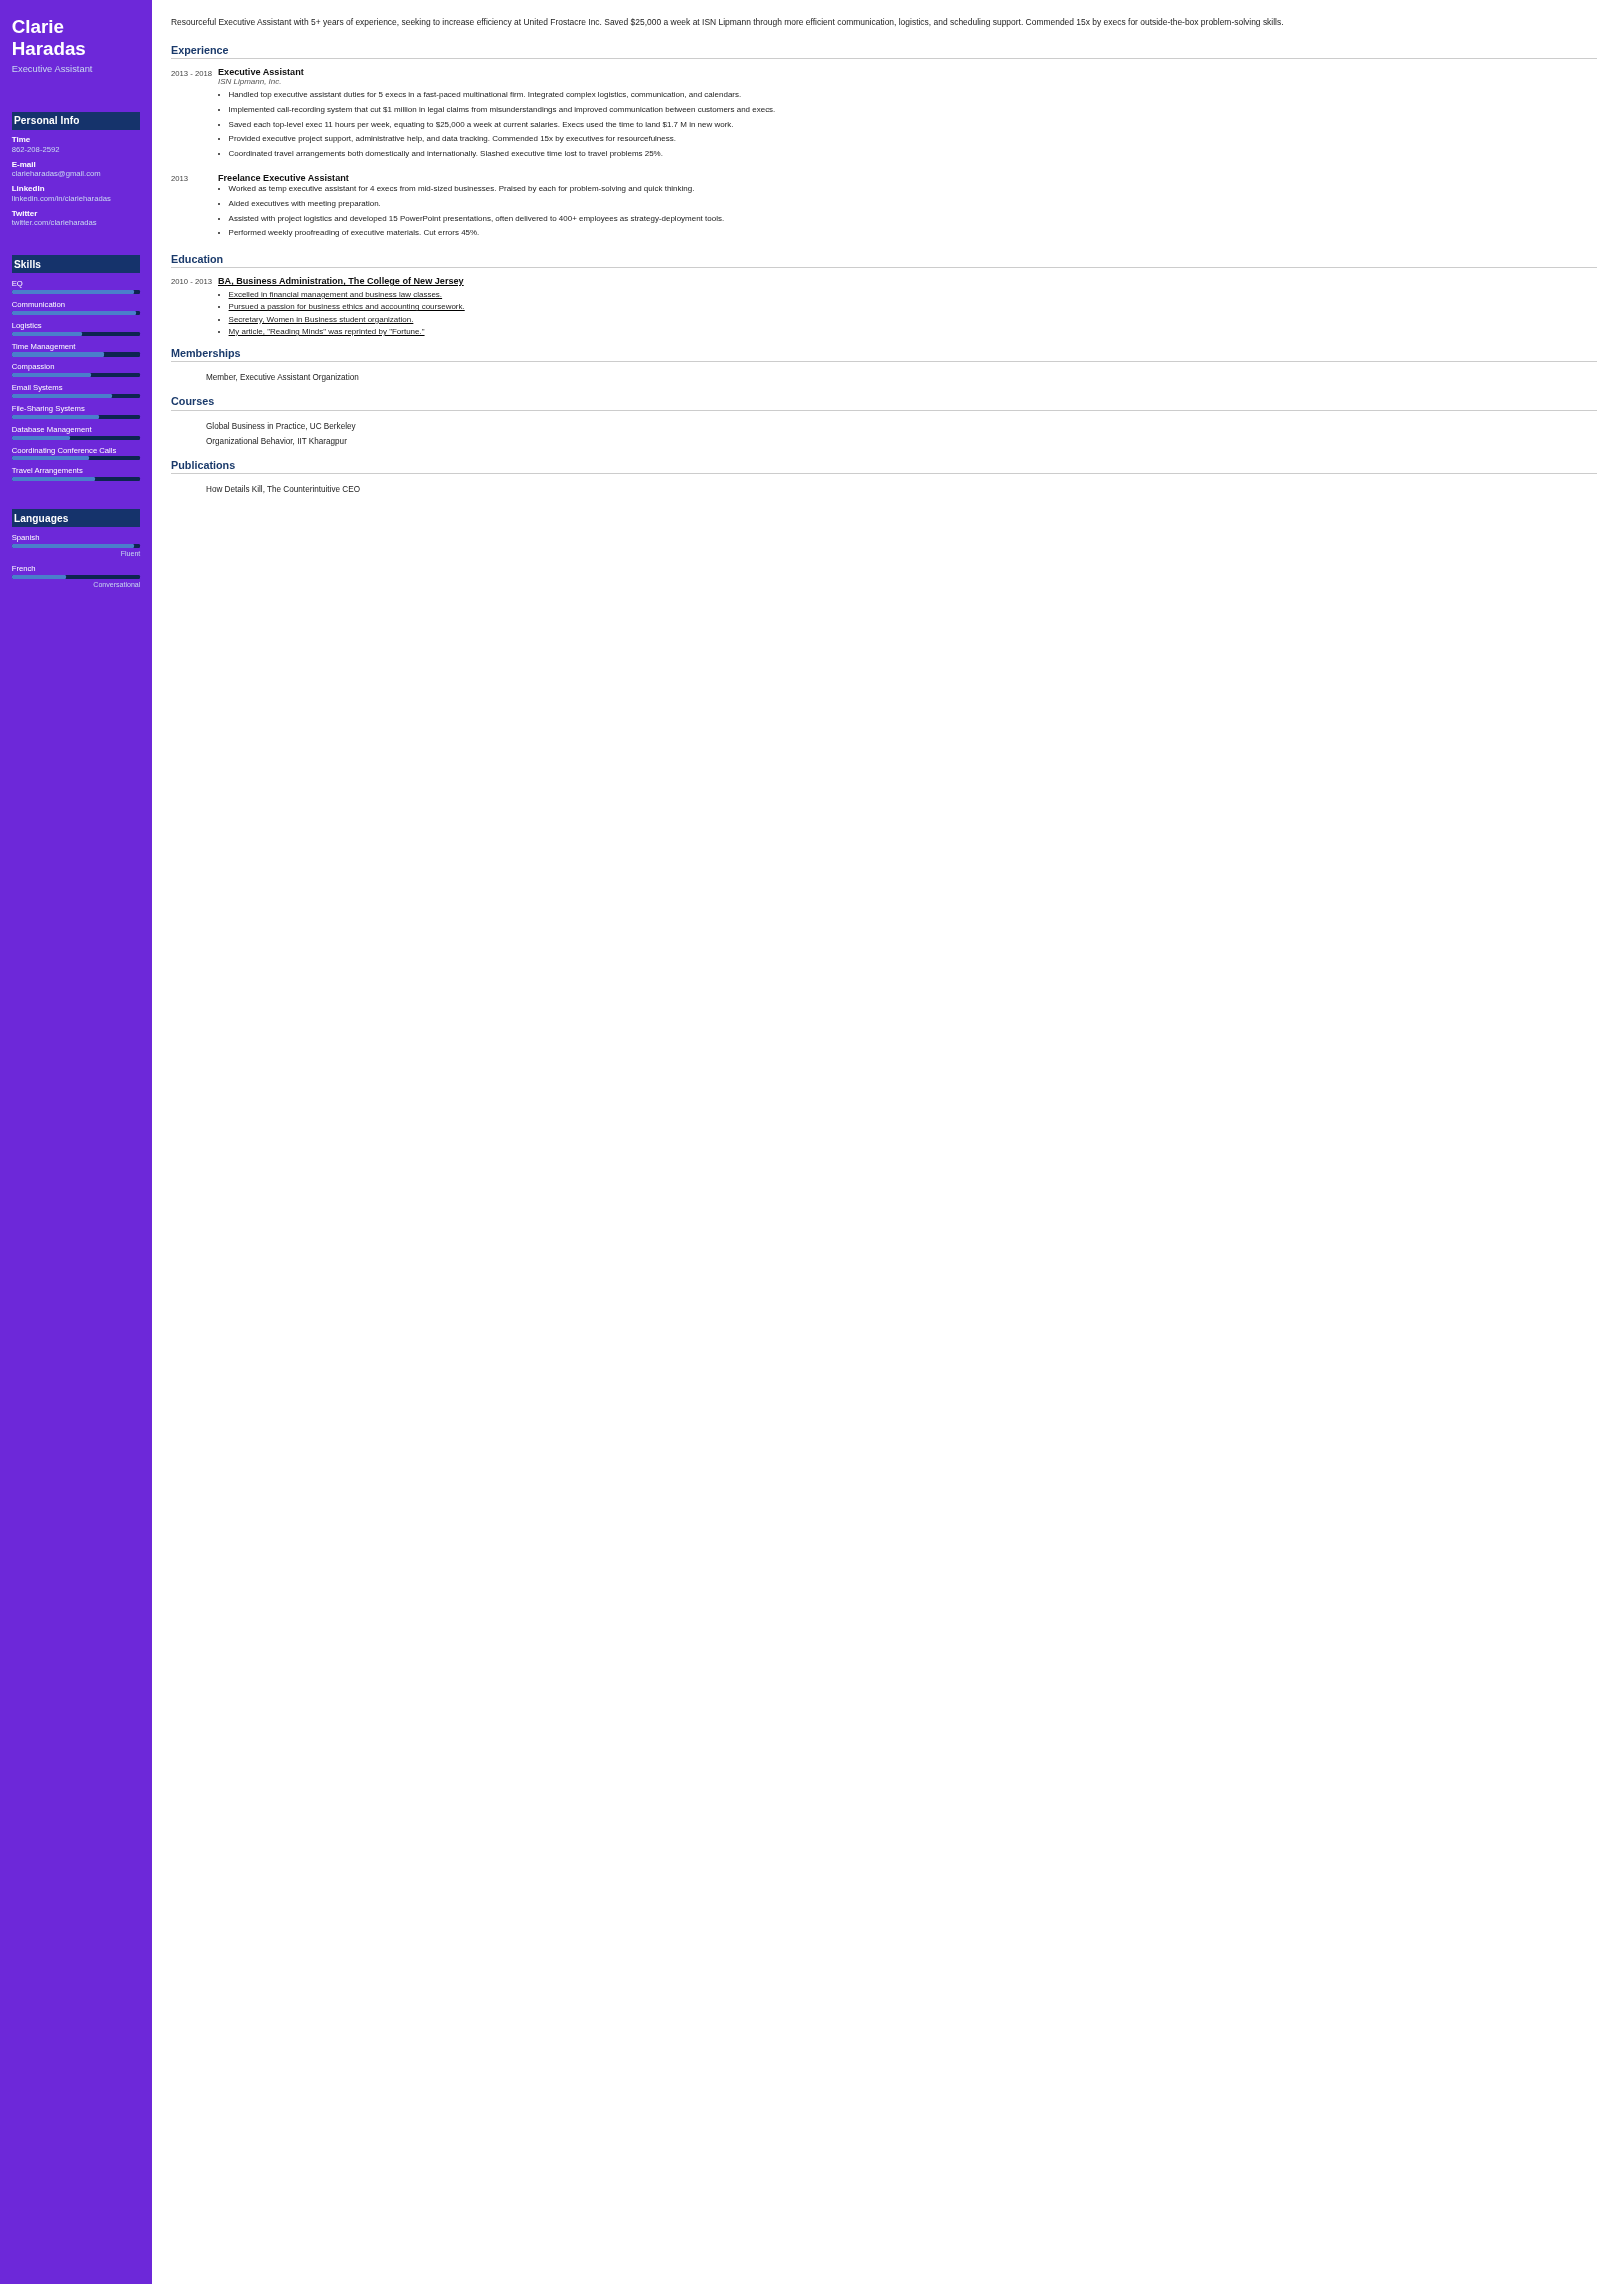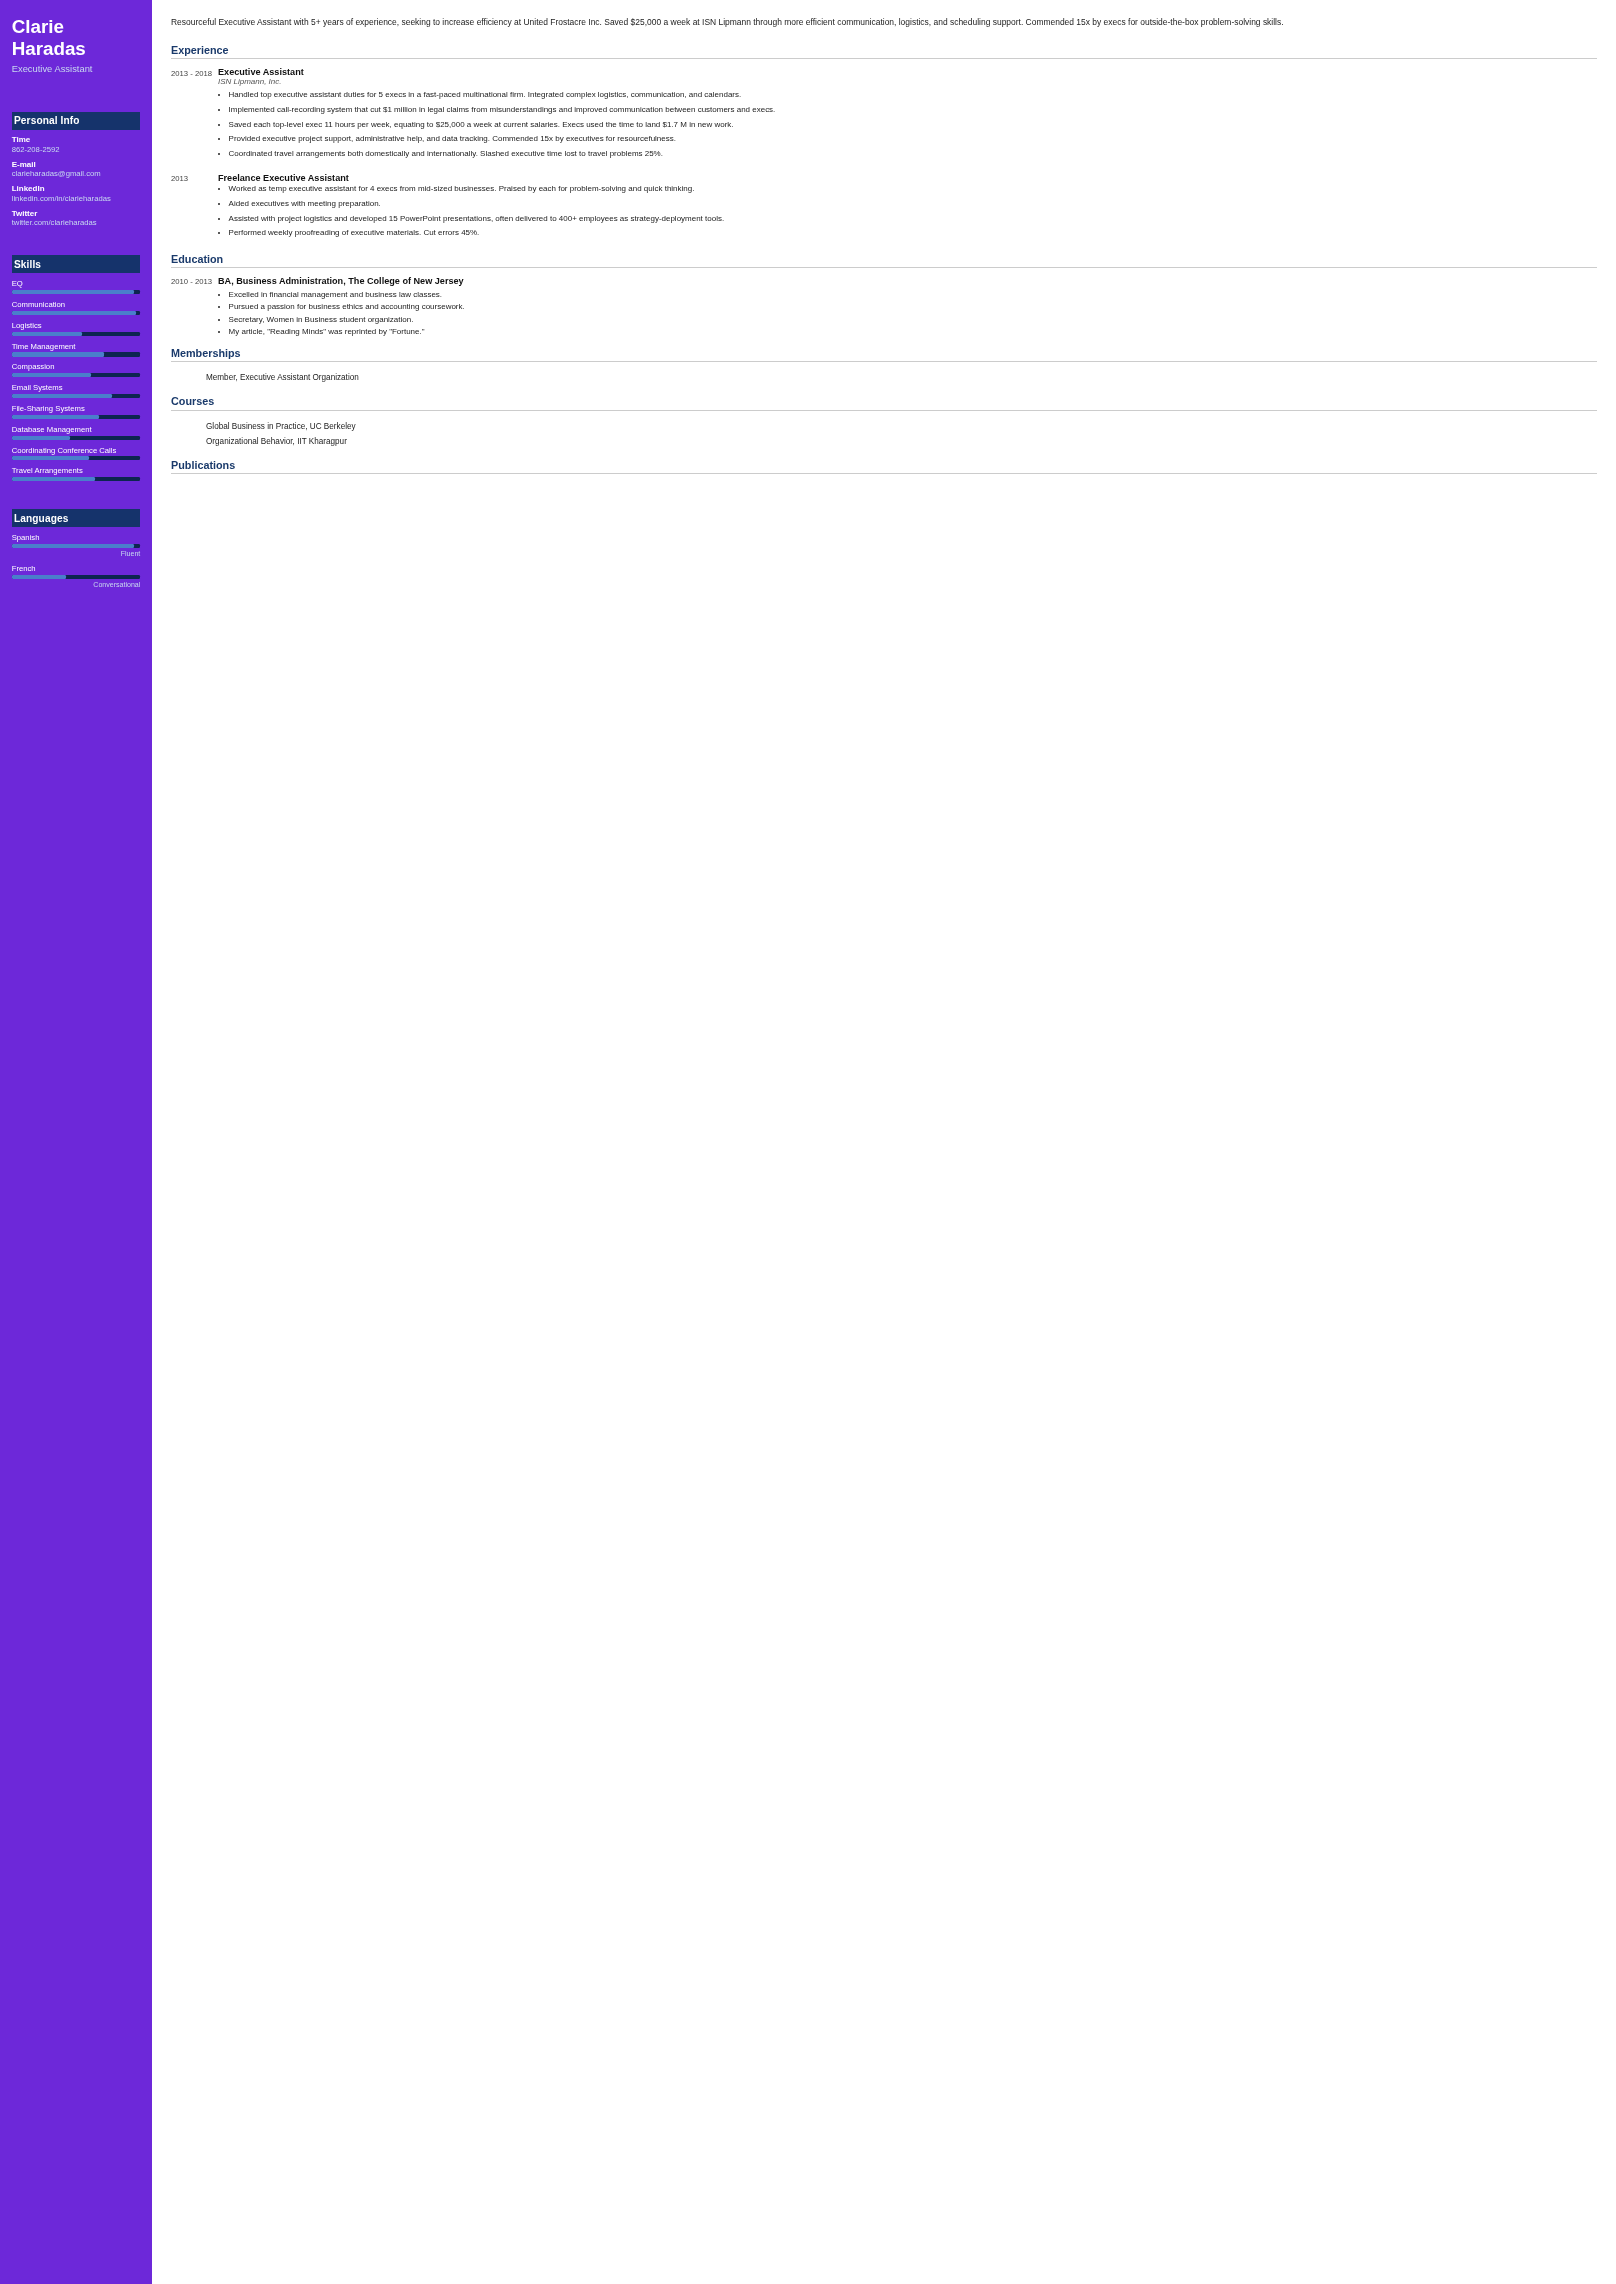--- a/index.html
+++ b/index.html
@@ -154,20 +154,21 @@
     }
     .edu-dates {
       min-width: 47px;
       font-size: 0.82rem;
       color: #444;
       padding-top: 1.2px;
       flex-shrink: 0;
     }
     .edu-content {
       flex: 1;
+      text-decoration: underline;
     }
     .edu-degree {
       font-size: 0.97rem;
       font-weight: bold;
       color: #111;
       margin-bottom: 2.9px;
     }
     .edu-bullets {
       list-style: disc;
       padding-left: 10.6px;
@@ -345,14 +346,17 @@
       <div class="misc-item">Member, Executive Assistant Organization</div>
     </div>
 
   <div class="section-title">Courses</div>
   <div id="courses-list" class="misc-block">
       <div class="misc-item">Global Business in Practice, UC Berkeley</div>
       <div class="misc-item">Organizational Behavior, IIT Kharagpur</div>
     </div>
 
   <div class="section-title">Publications</div>
+  <div id="publications-list" class="misc-block">
+      <div class="misc-item">How Details Kill, The Counterintuitive CEO</div>
+    </div>
 </div>
 
 
 </body></html>

